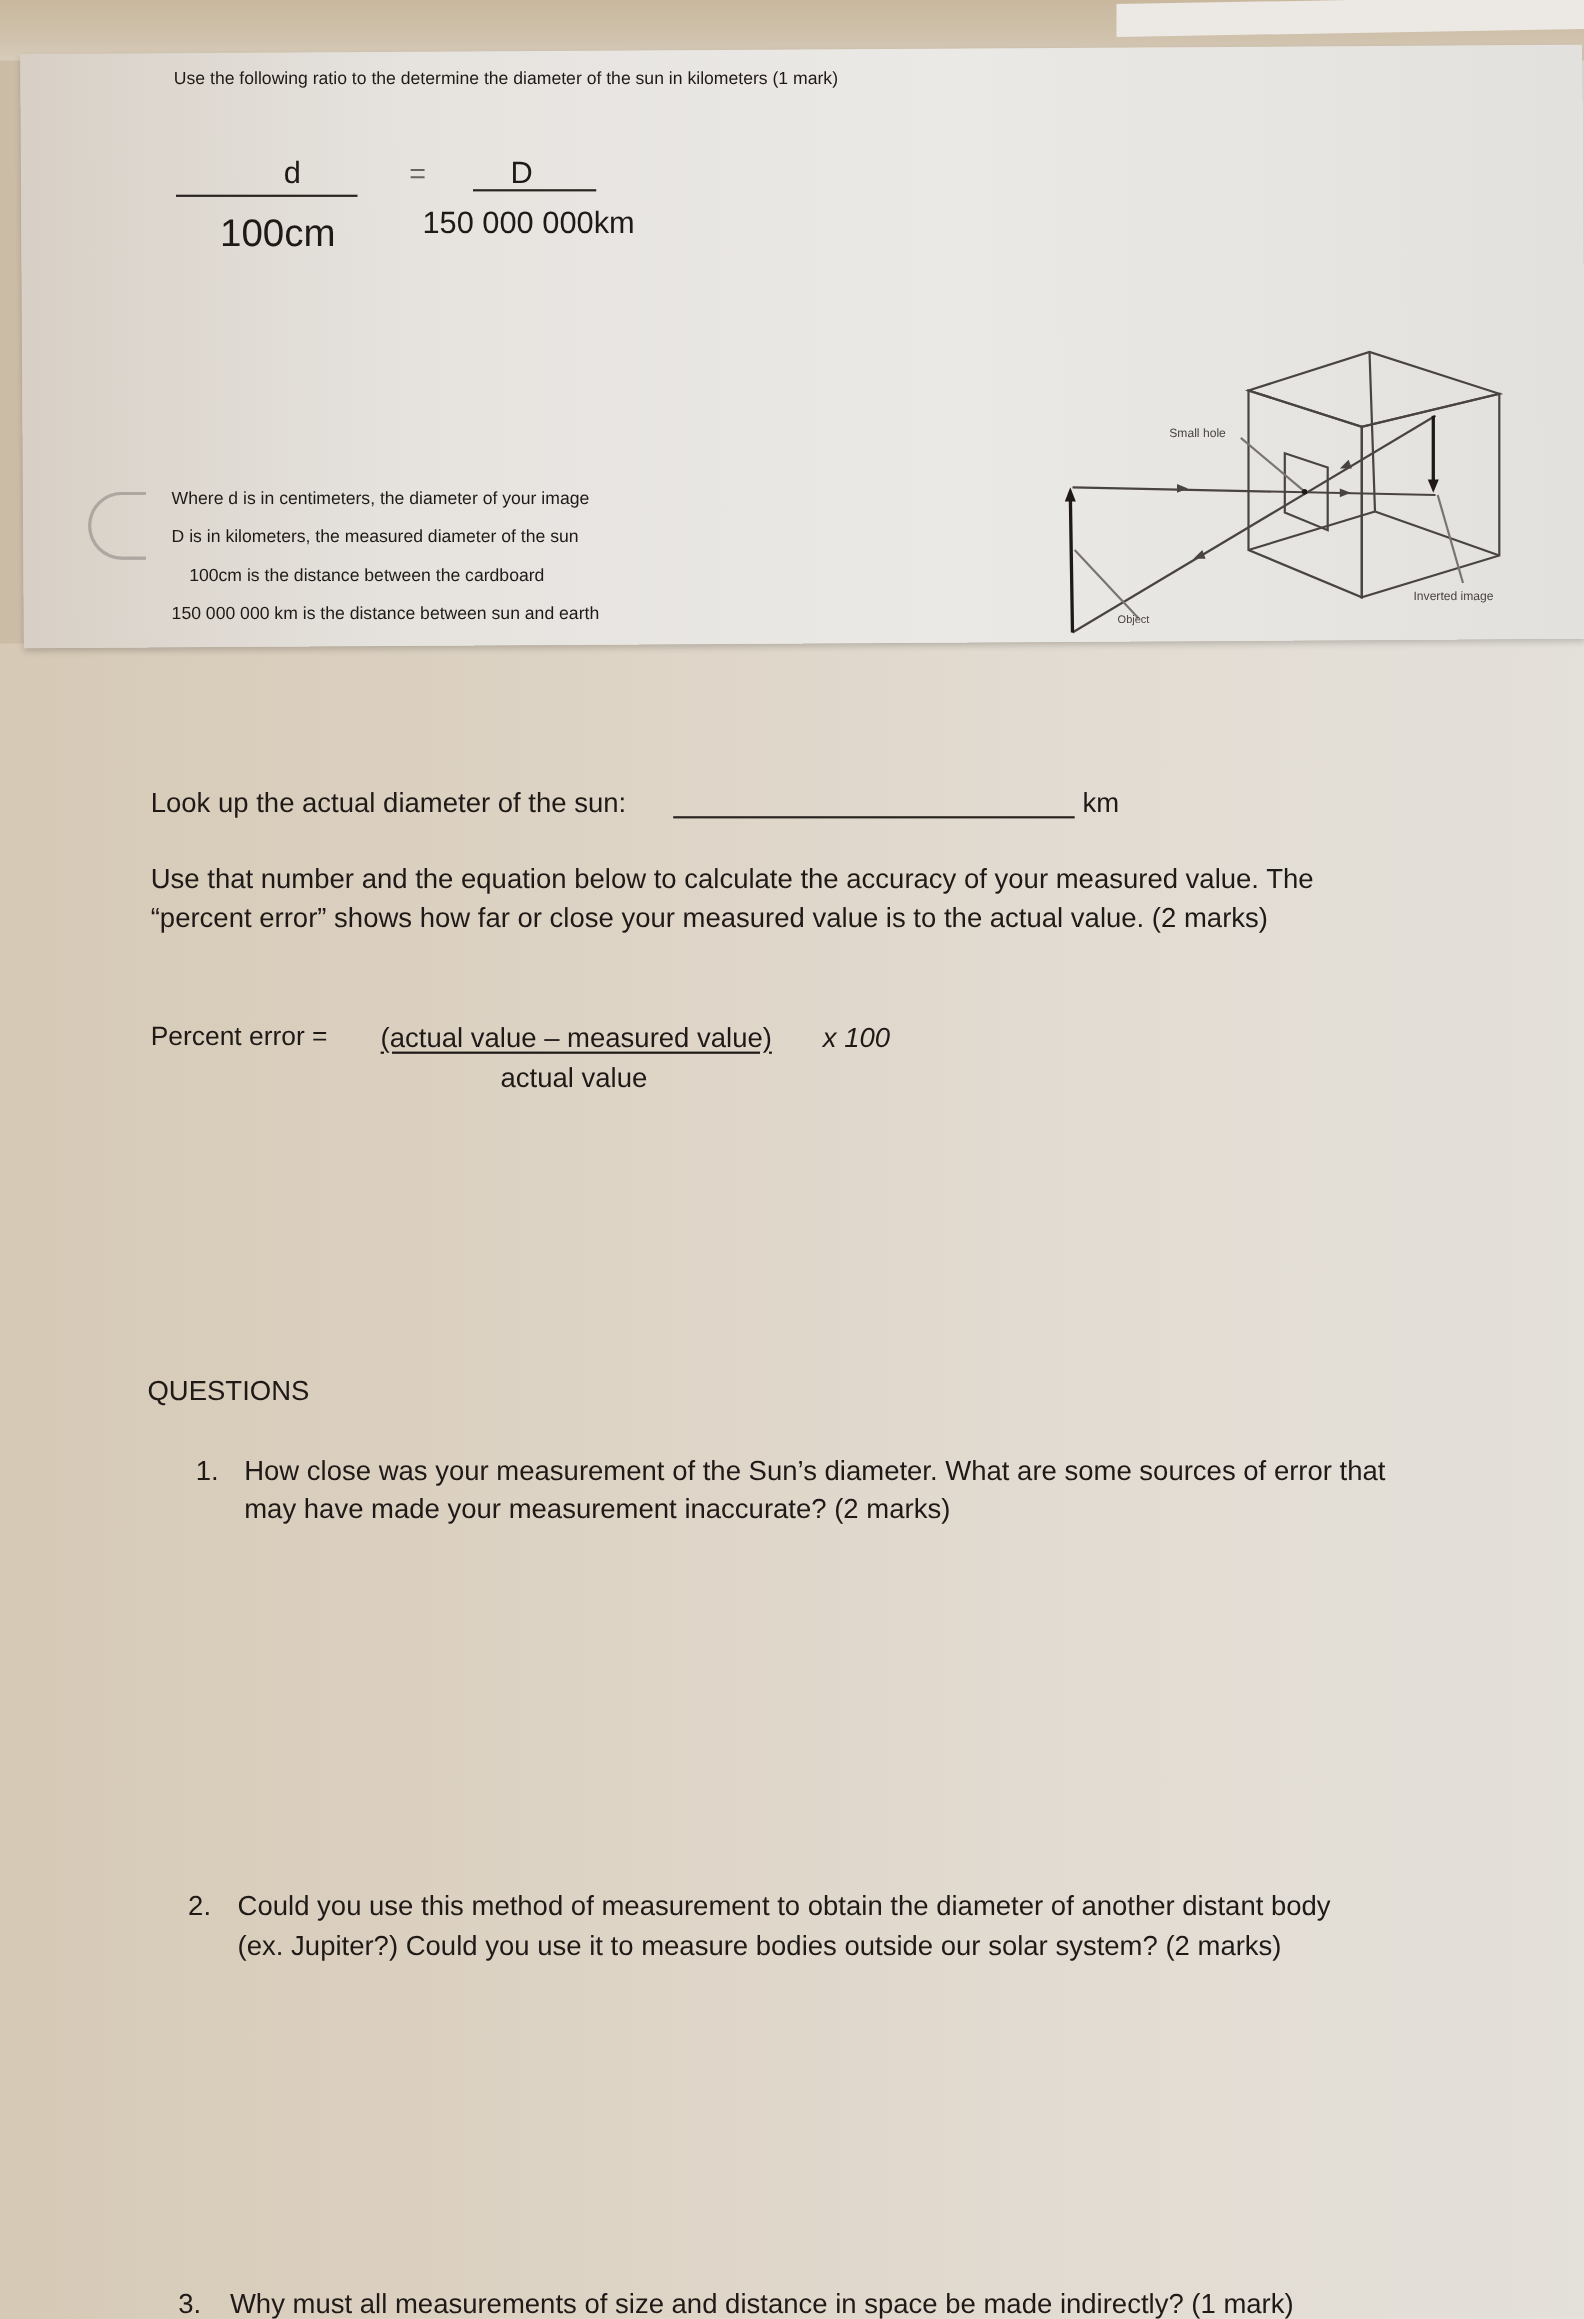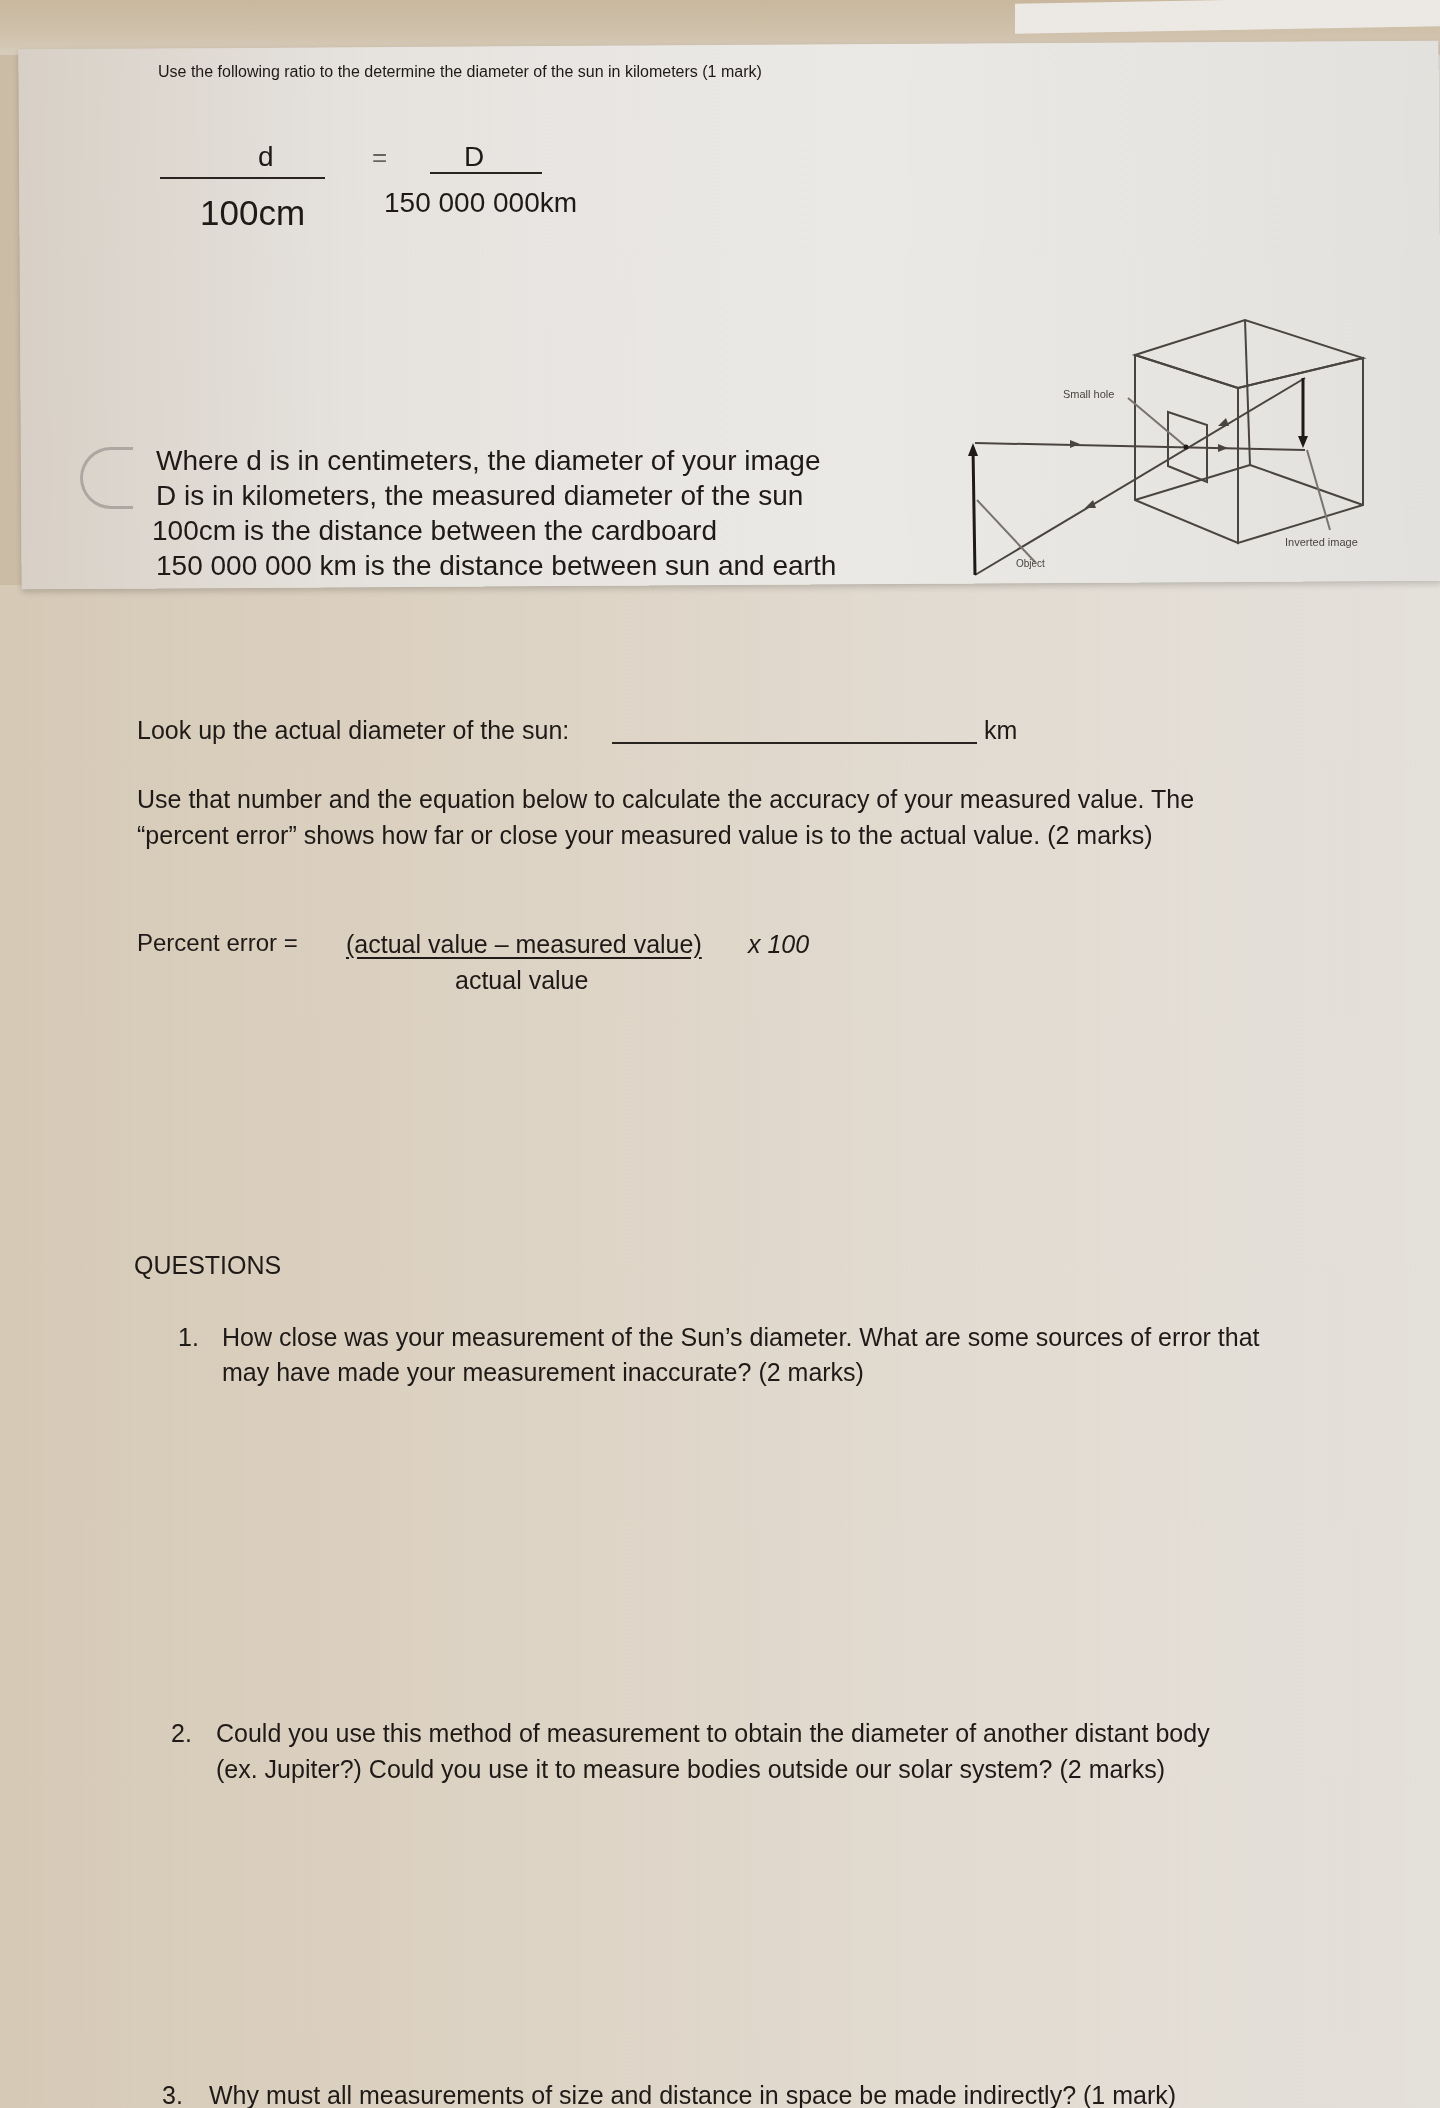--- a/index.html
+++ b/index.html
@@ -31,21 +31,21 @@
     }
     .t { position: absolute; white-space: nowrap; font-size: 25px; line-height: 1.2; }
     .frac-line { position: absolute; height: 2px; background: #2a2420; }
     .blank-line { position: absolute; height: 2px; background: #2a2420; }
     .c-mark {
       position: absolute; left: 80px; top: 447px; width: 50px; height: 56px;
       border: 3px solid #8e8a86; border-right: none; border-radius: 40px 0 0 40px; opacity: 0.6;
     }
     .diagram { position: absolute; left: 960px; top: 300px; }
     .u { text-decoration: underline; text-underline-offset: 4px; }
-    .sm { font-size: 28px; }
+    .sm { font-size: 16px; }
   </style>
 </head>
 <body>
 
 <div class="top-wall"></div>
 <div class="corner-sheet"></div>
 
 <div class="sheet-main"></div>
 
 <div class="sheet-top"></div>
@@ -59,21 +59,21 @@
   <div class="t" style="left:372px; top:142px; font-size:26px; color:#6a6460;">=</div>
   <div class="t" style="left:464px; top:140px; font-size:28px;">D</div>
   <div class="frac-line" style="left:430px; top:172px; width:112px;"></div>
   <div class="t" style="left:384px; top:186px; font-size:28px;">150 000 000km</div>
 </div>
 
 <div class="c-mark"></div>
 <div>
   <div class="t sm" style="left:156px; top:444px;">Where d is in centimeters, the diameter of your image</div>
   <div class="t sm" style="left:156px; top:479px;">D is in kilometers, the measured diameter of the sun</div>
-  <div class="t sm" style="left:152px; top:514px;">100cm is the distance between the cardboard</div>
+  <div class="t sm" style="left:172px; top:514px;">100cm is the distance between the cardboard</div>
   <div class="t sm" style="left:156px; top:549px;">150 000 000 km is the distance between sun and earth</div>
 </div>
 
 <div class="diagram">
   <svg width="420" height="290" viewBox="0 0 420 290">
     <g stroke="#4a4440" stroke-width="2" fill="none">
 
       <polygon points="175,55 278,88 278,243 175,200"></polygon>
 
       <polygon points="175,55 285,20 403,58 278,88"></polygon>

